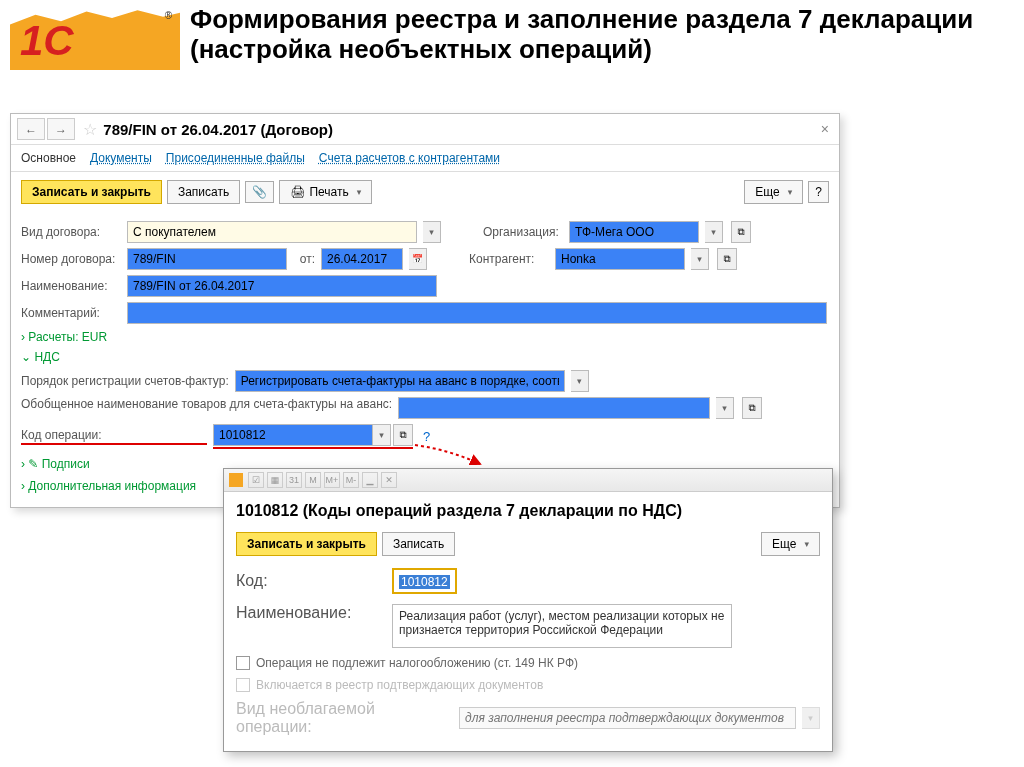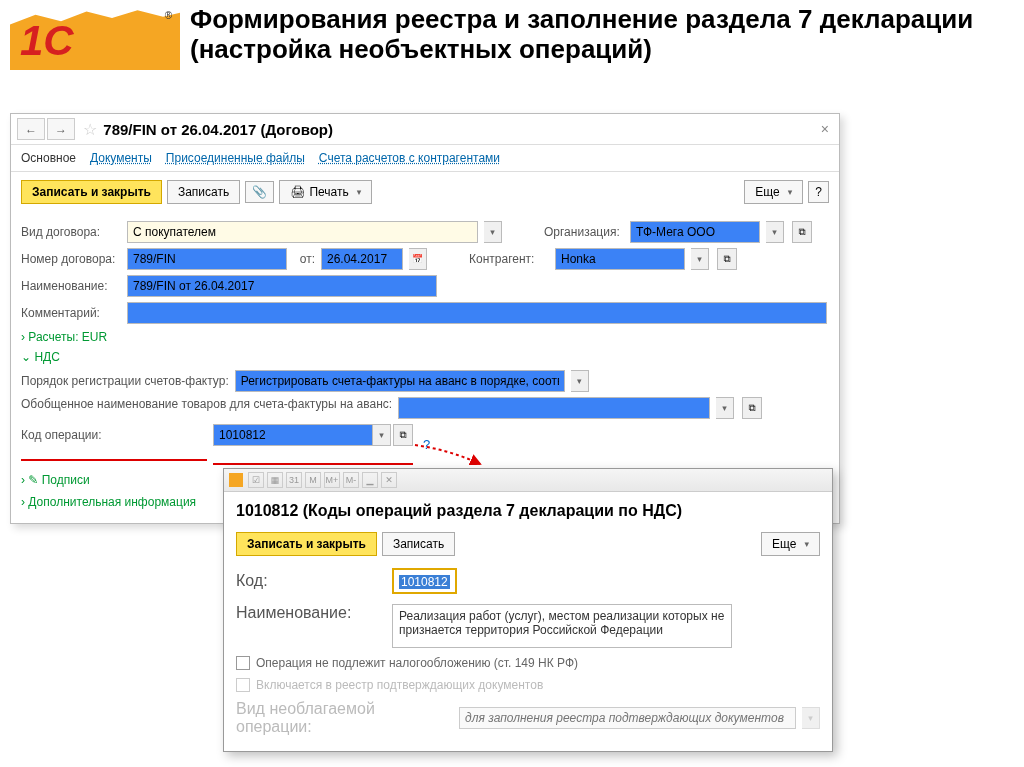--- a/index.html
+++ b/index.html
@@ -38,21 +38,21 @@
 .input.yellow { background: #fffbe6; }
 .dd-btn { width: 18px; height: 22px; border: 1px solid #bbb; border-left: none; background: #f0f0f0; display: flex; align-items: center; justify-content: center; font-size: 9px; color: #666; cursor: pointer; }
 .pick-btn { width: 20px; height: 22px; border: 1px solid #bbb; background: #f0f0f0; margin-left: 2px; display: flex; align-items: center; justify-content: center; font-size: 10px; cursor: pointer; }
 
 .link { color: #009933; font-size: 12px; cursor: pointer; }
 .link::before { content: "› "; }
 .link.down::before { content: "⌄ "; }
 .link.teal { color: #008888; }
 
 .q { color: #0066cc; font-size: 13px; cursor: pointer; margin-left: 4px; }
-.underline-red { border-bottom: 2px solid #d00; padding-bottom: 17px; }
+.underline-red { border-bottom: 2px solid #d00; padding-bottom: 1px; }
 
 .arrow-dotted { position: absolute; left: 410px; top: 440px; width: 80px; height: 25px; pointer-events: none; }
 
 .window2 { position: absolute; left: 223px; top: 468px; width: 610px; border: 1px solid #999; background: #fff; box-shadow: 4px 4px 10px rgba(0,0,0,0.25); }
 .w2-titlebar { background: linear-gradient(#f5f5f5,#e8e8e8); border-bottom: 1px solid #ccc; display: flex; align-items: center; padding: 3px 5px; font-size: 11px; }
 .w2-titlebar .tb-logo { width: 14px; height: 14px; background: #f5a623; margin-right: 5px; }
 .tb-title { color: #555; flex: 1; white-space: nowrap; overflow: hidden; text-overflow: ellipsis; }
 .tb-icons { display: flex; gap: 3px; }
 .tb-icon { width: 16px; height: 16px; border: 1px solid #ccc; font-size: 9px; display: flex; align-items: center; justify-content: center; color: #999; cursor: pointer; }
 
@@ -102,21 +102,21 @@
         <span>🖨</span>
         <span>Печать</span>
       </div>
     <div class="spacer"></div>
     <div class="btn dd">Еще</div>
     <div class="btn small">?</div>
   </div>
   <div class="form">
     <div class="row">
       <span class="label">Вид договора:</span>
-      <input class="input yellow" style="width: 351px;" value="С покупателем">
+      <input class="input yellow" style="width: 290px;" value="С покупателем">
       <div class="dd-btn">▾</div>
       <div style="width:30px"></div>
       <span class="label" style="min-width:80px">Организация:</span>
       <input class="input" style="width: 130px;" value="ТФ-Мега ООО">
       <div class="dd-btn">▾</div>
       <div class="pick-btn">⧉</div>
     </div>
     <div class="row">
       <span class="label">Номер договора:</span>
       <input class="input" style="width: 160px;" value="789/FIN">

